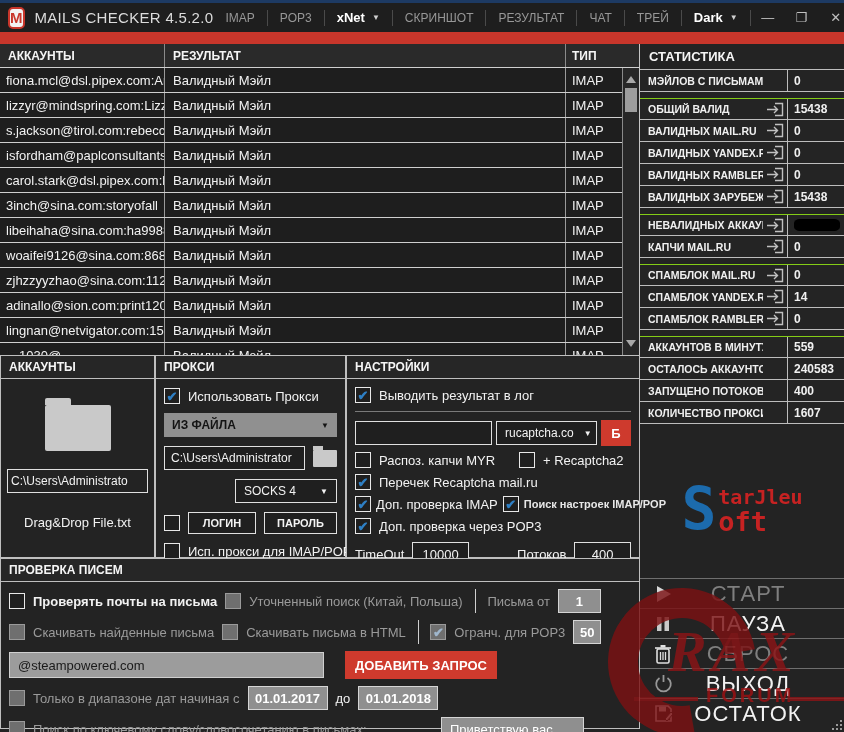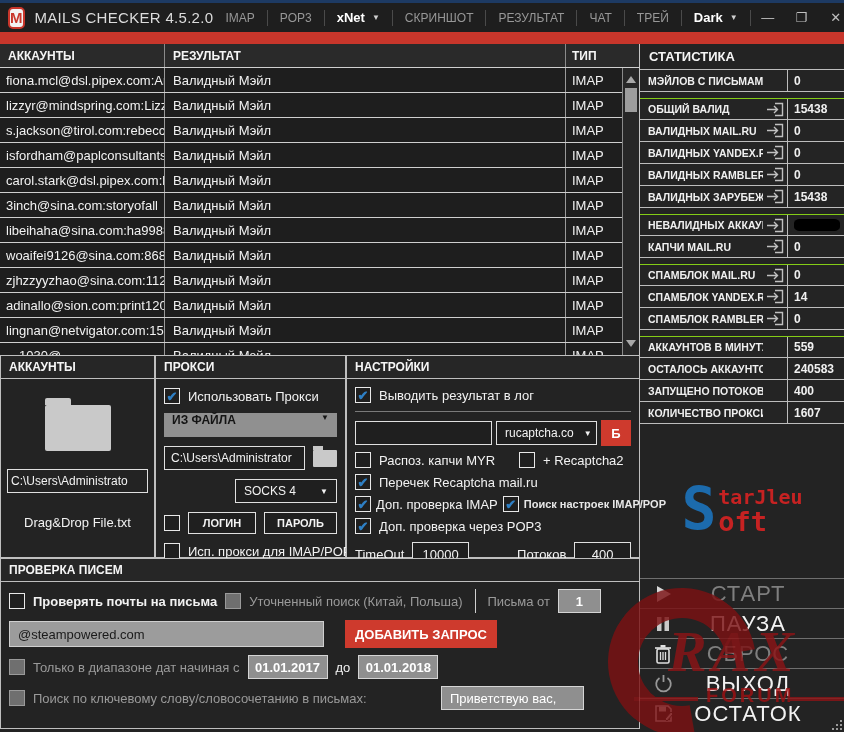--- a/index.html
+++ b/index.html
@@ -54,21 +54,21 @@
   .cb { width:16px; height:16px; min-width:16px; border:1px solid #e8e8e8; background:#1f1f1f; display:inline-flex; align-items:center; justify-content:center; }
   .cb.checked::after { content:"✔"; color:#2e7fc4; font-size:13px; font-weight:bold; line-height:1; }
   .cb.dis { background:#6f6f6f; border-color:#9a9a9a; }
   .cb.dis.checked::after { color:#9fb6cc; }
   .cb-label { color:#f2f2f2; font-size:13px; white-space:nowrap; }
   .cb-label.dim { color:#9a9a9a; }
   .cb-label.bold { font-weight:bold; }
   .row { display:flex; align-items:center; gap:8px; }
 
   .proxy-body { padding:9px 8px; display:flex; flex-direction:column; gap:9px; }
-  .dd-light { height:24px; background:#909090; color:#141414; font-size:12px; font-weight:bold; display:flex; padding:0 8px; justify-content:space-between; }
+  .dd-light { height:24px; background:#909090; color:#141414; font-size:12px; font-weight:bold; display:flex; align-items:center; padding:0 8px; justify-content:space-between; }
   .dd-dark { height:24px; background:#1f1f1f; border:1px solid #e0e0e0; color:#f2f2f2; font-size:12px; display:flex; align-items:center; padding:0 8px; justify-content:space-between; gap:10px; }
   .dd-caret { font-size:8px; }
   .input-dark { height:24px; background:#1f1f1f; border:1px solid #e0e0e0; color:#f2f2f2; font-size:12px; display:flex; align-items:center; padding:0 6px; white-space:nowrap; overflow:hidden; }
   .folder-sm { position:relative; width:24px; height:17px; background:#c9c9c9; border-radius:1px; }
   .folder-sm::before { content:""; position:absolute; top:-4px; left:0; width:10px; height:4px; background:#c9c9c9; }
   .btn-outline { height:22px; border:1px solid #e0e0e0; background:#1f1f1f; color:#f2f2f2; font-size:11px; font-weight:bold; display:flex; align-items:center; justify-content:center; padding:0 12px; }
 
   .settings-body { padding:8px 8px; display:flex; flex-direction:column; gap:6px; }
   .sep-line { border-top:1px solid #7a7a7a; margin:2px 0; }
   .btn-red { background:#ce3a2d; color:#fff; font-weight:bold; font-size:13px; display:flex; align-items:center; justify-content:center; }
@@ -358,20 +358,30 @@
     <div class="panel-h">ПРОВЕРКА ПИСЕМ</div>
     <div class="mc-body">
       <div class="row">
         <span class="cb"></span>
         <span class="cb-label bold" style="width:190px">Проверять почты на письма</span>
         <span class="cb dis"></span>
         <span class="cb-label dim" style="width:218px">Уточненный поиск (Китай, Польша)</span>
         <span class="vdiv"></span>
         <span class="cb-label dim">Письма от</span>
         <div class="field-gray" style="width:52px;margin-left:auto;margin-right:30px">1</div>
+      </div>
+      <div class="row">
+        <span class="cb dis"></span>
+        <span class="cb-label dim" style="width:190px">Скачивать найденные письма</span>
+        <span class="cb dis"></span>
+        <span class="cb-label dim" style="width:176px">Скачивать письма в HTML</span>
+        <span class="vdiv"></span>
+        <span class="cb dis checked"></span>
+        <span class="cb-label dim">Огранч. для POP3</span>
+        <div class="field-gray" style="width:52px;margin-left:auto;margin-right:30px">50</div>
       </div>
       <div class="row">
         <div class="steam-input">@steampowered.com</div>
         <div class="btn-red" style="width:152px;height:28px;margin-left:13px">ДОБАВИТЬ ЗАПРОС</div>
       </div>
       <div class="row">
         <span class="cb dis"></span>
         <span class="cb-label dim">Только в диапазоне дат начиная с</span>
         <div class="field-gray" style="width:80px">01.01.2017</div>
         <span class="cb-label">до</span>

